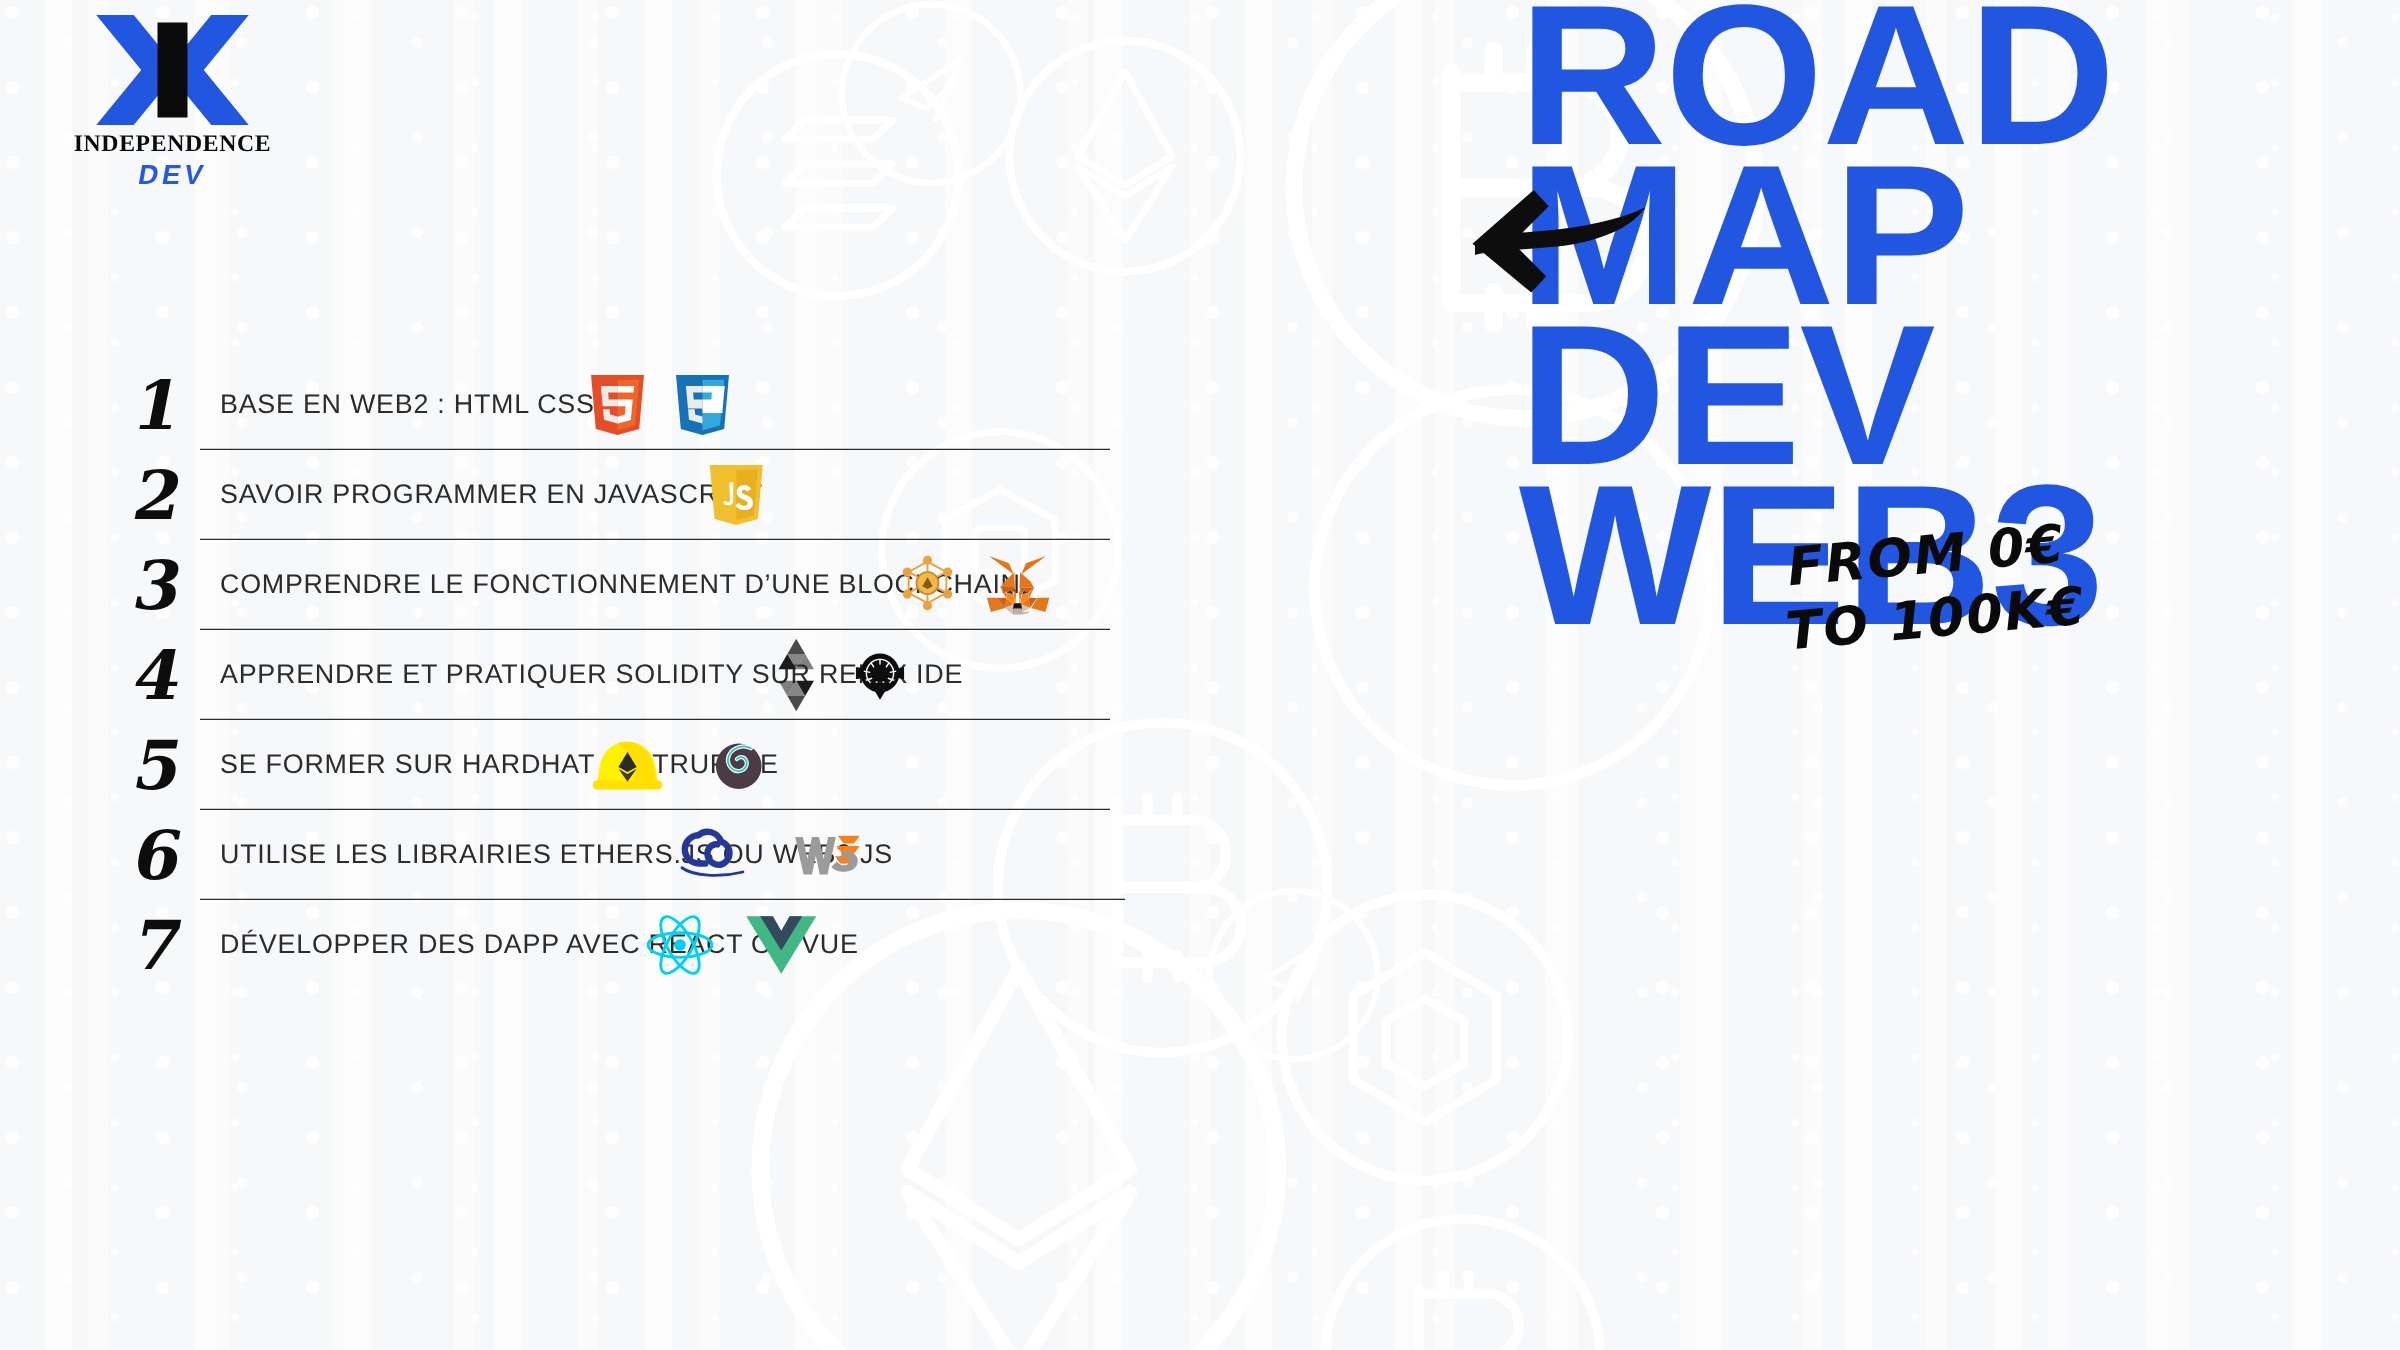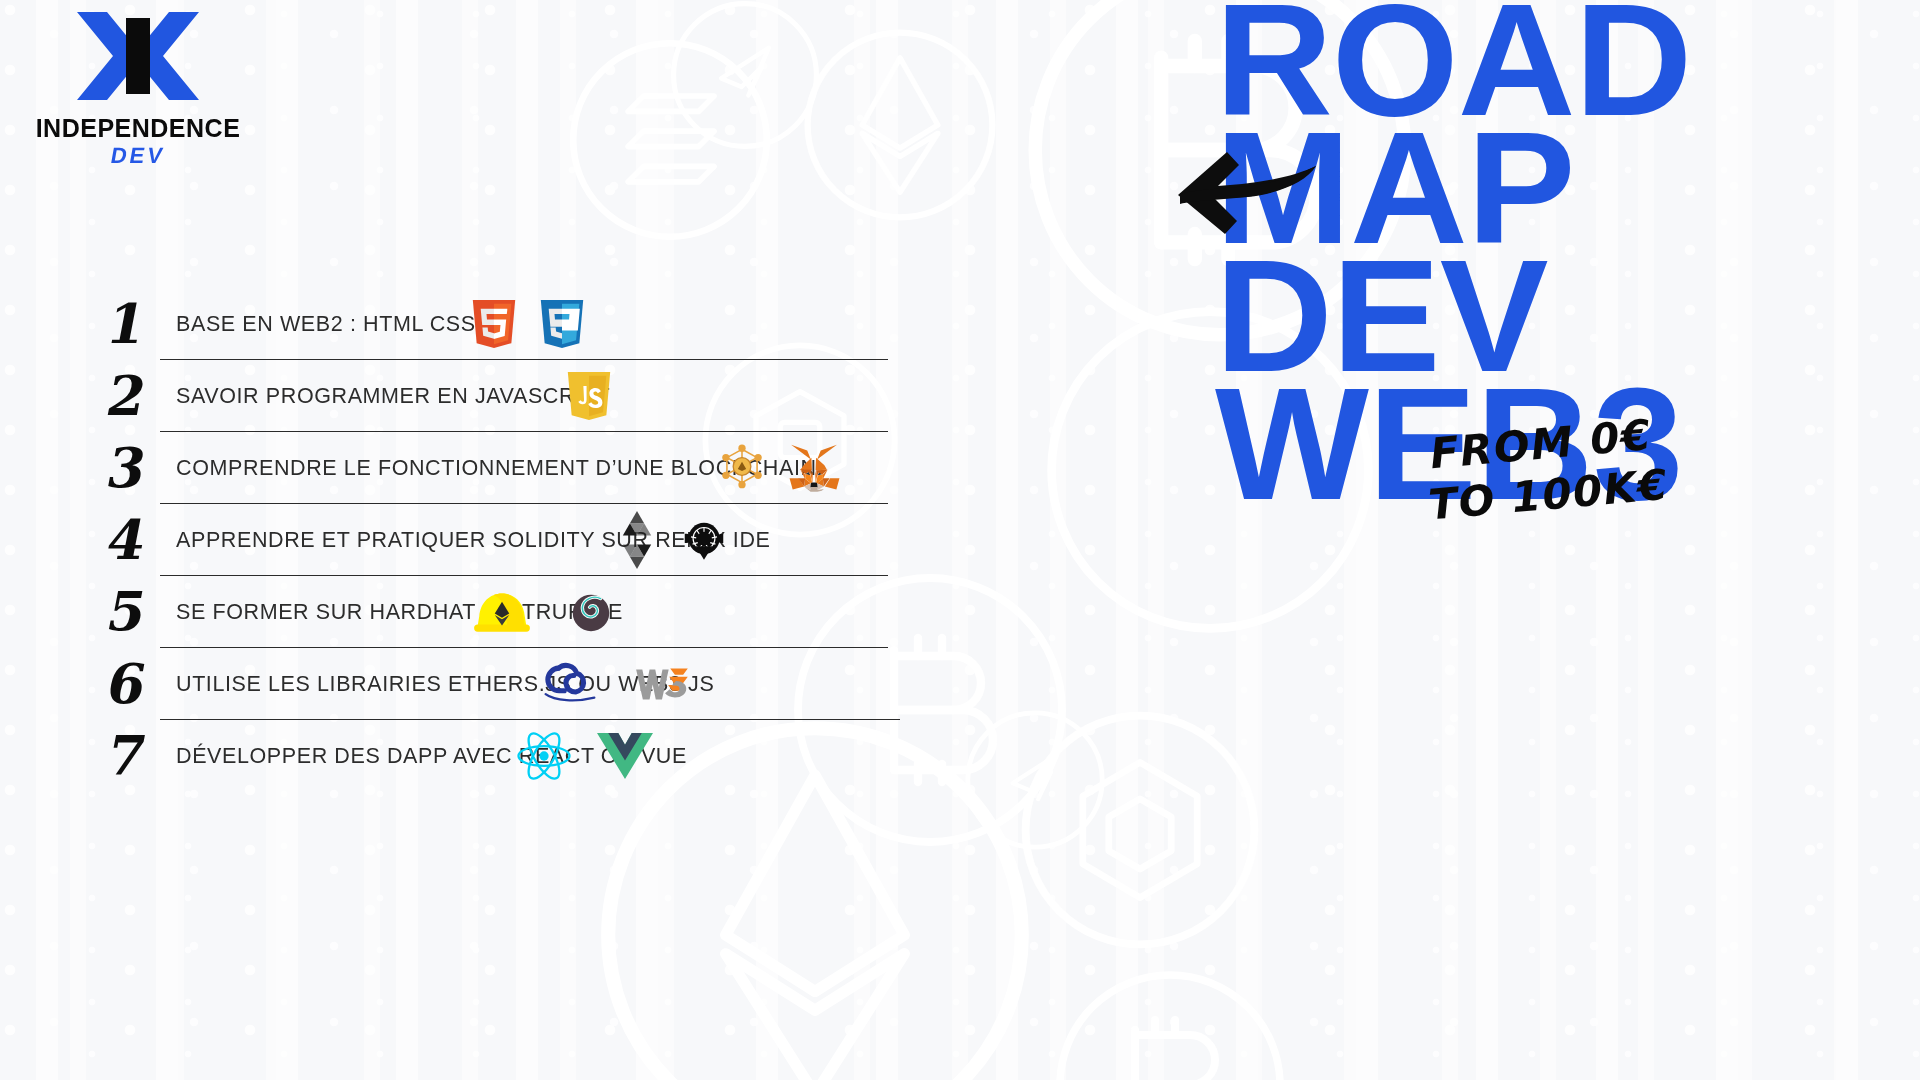--- a/index.html
+++ b/index.html
@@ -32,23 +32,23 @@
       linear-gradient(to right, rgba(255,255,255,.7) 0 16px, transparent 16px 98px);
     background-size:120px 74px, 98px 118px;
     background-position:36px 26px, 70px 62px;
     opacity:.7;
   }
 
   
   .logo { position:absolute; left:18px; top:8px; width:240px; text-align:center; }
   .logo-mark { width:130px; height:96px; margin:0 auto; display:block; }
   .logo-word {
-    font-family:Liberation Sans, sans-serif;
-    font-weight:bold; font-size:25px; letter-spacing:.5px;
-    color:#0b0b0b; line-height:1; margin-top:12px;
+    font-family:Liberation Serif, serif;
+    font-weight:bold; font-size:19px; letter-spacing:.5px;
+    color:#0b0b0b; line-height:1; margin-top:2px;
   }
   .logo-sub {
     font-family:"Liberation Sans", sans-serif;
     font-weight:bold; font-size:22px; letter-spacing:3px;
     color:#2558e6; line-height:1; margin-top:4px;
     transform:skewX(-10deg);
   }
 
   
   .roadmap { position:absolute; left:108px; top:288px; width:830px; }

